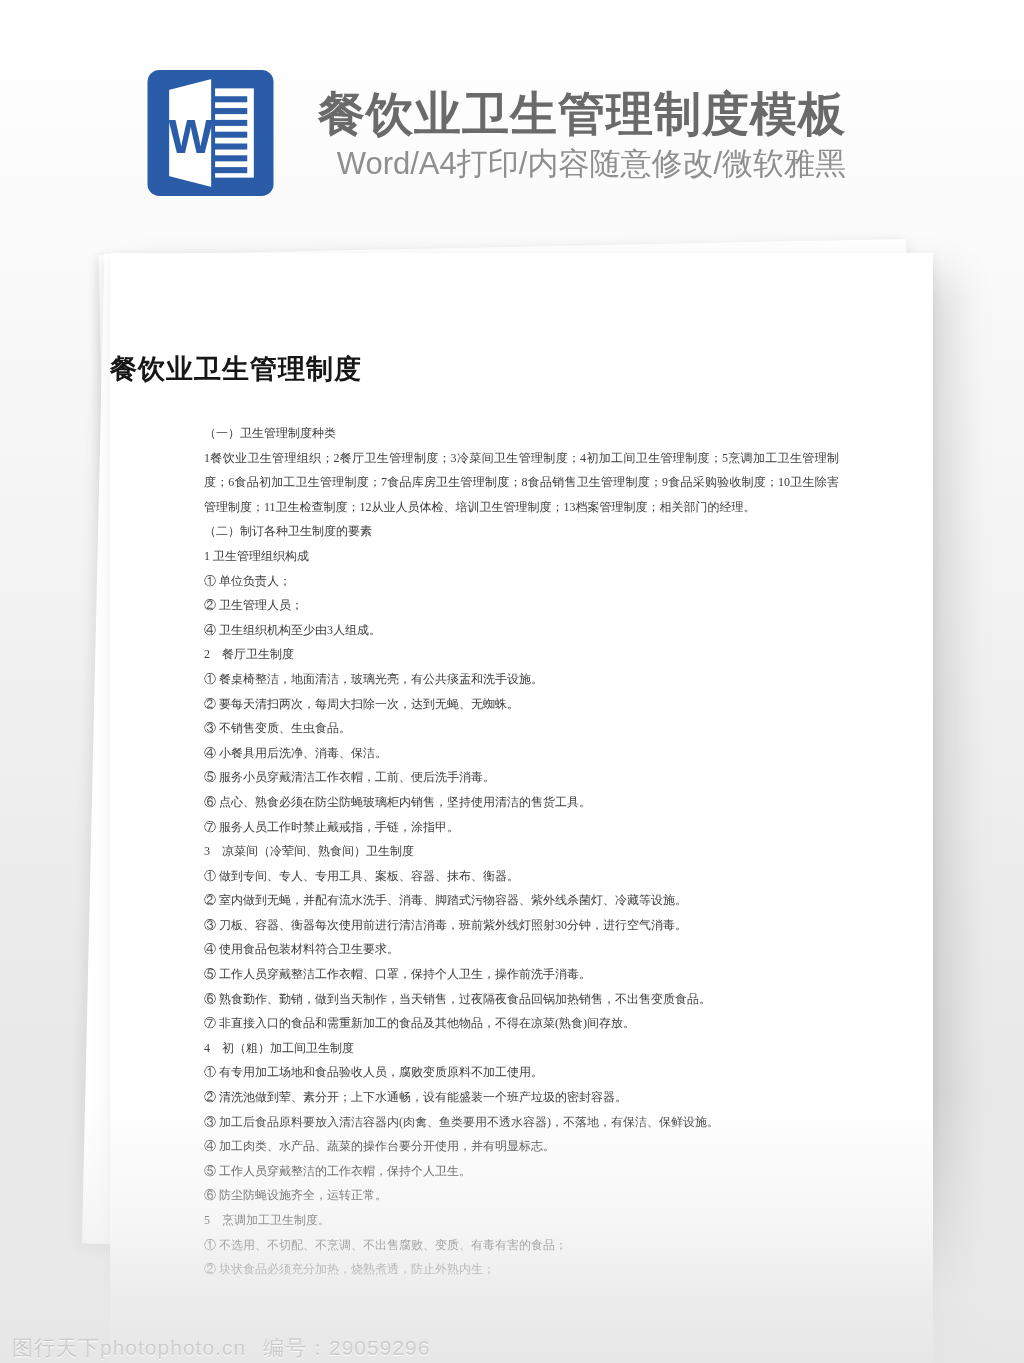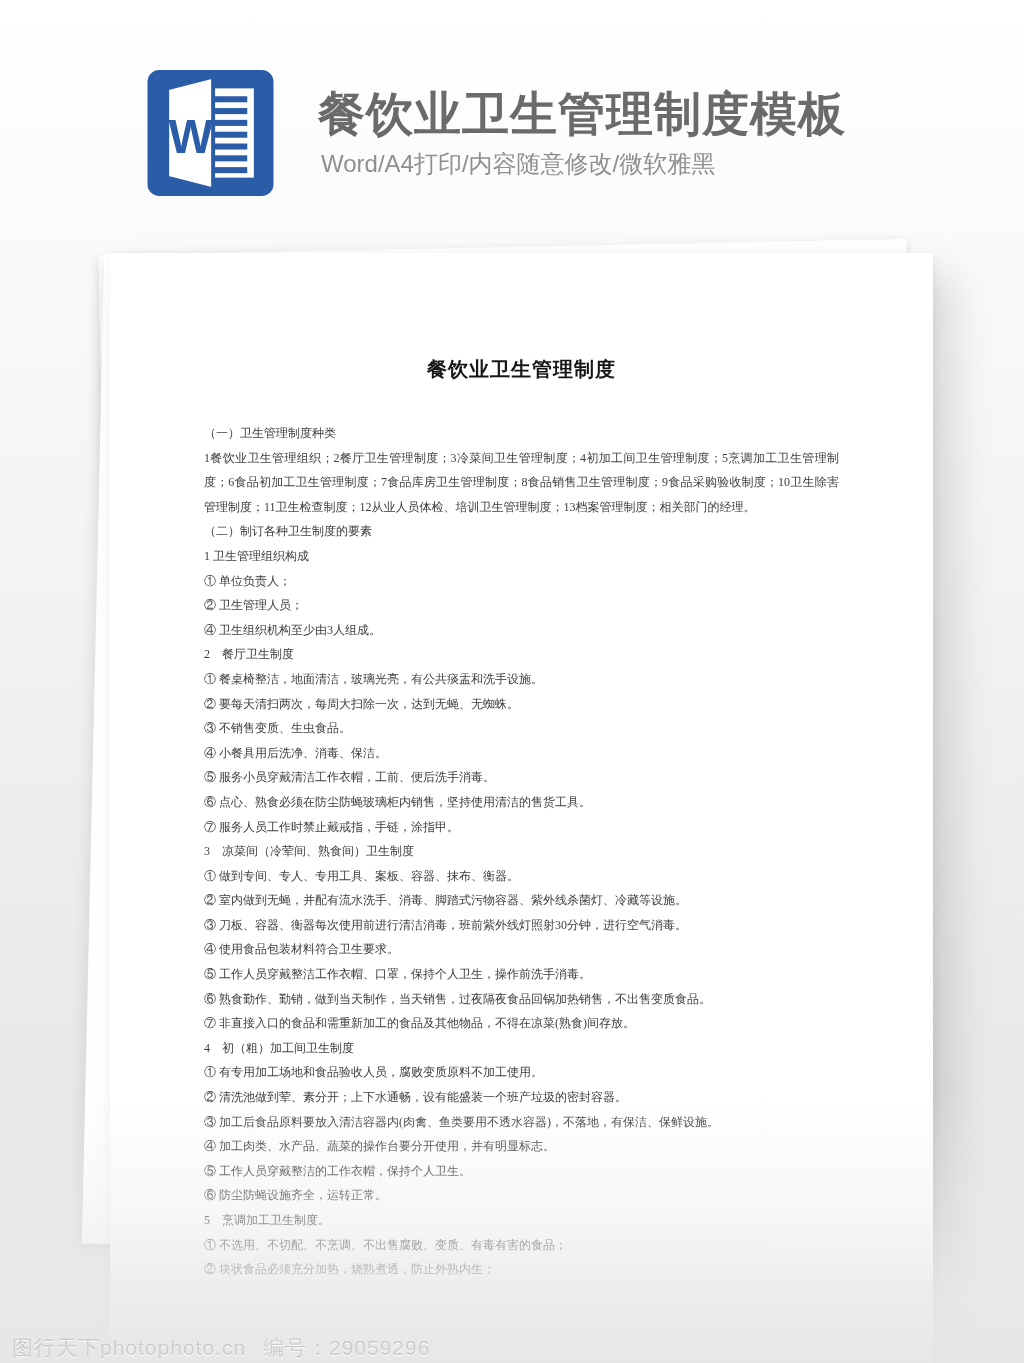--- a/index.html
+++ b/index.html
@@ -6,45 +6,45 @@
   body{
     width:1024px;height:1363px;overflow:hidden;
     background:linear-gradient(180deg,#ffffff 0%,#fbfbfb 15%,#f2f2f2 45%,#eaeaea 72%,#e5e5e5 100%);
     font-family:"Liberation Sans",sans-serif;
   }
   .stage{position:relative;width:1024px;height:1363px;}
 
   
   .site-header{position:absolute;left:145px;top:70px;display:flex;align-items:center;}
   .word-icon{width:131px;height:126px;flex:0 0 auto;display:block;}
-  .header-text{margin-left:42px;}
+  .header-text{margin-left:42px;text-align:right;}
   .header-title{margin:0;font-size:47px;line-height:52px;font-weight:700;color:#6a6a6a;letter-spacing:1px;}
-  .header-subtitle{margin:10px 0 0 3px;font-size:24px;line-height:28px;font-weight:400;color:#8f8f8f;}
+  .header-subtitle{margin:10px 0 0 3px;font-size:31px;line-height:28px;font-weight:400;color:#8f8f8f;}
 
   
   .sheet{position:absolute;background:#ffffff;}
   .sheet-back-right{
     left:104px;top:247px;width:808px;height:560px;
     transform:rotate(-1.15deg);
     box-shadow:0 3px 12px rgba(0,0,0,0.10);
   }
   .sheet-back-left{
     left:93px;top:263px;width:823px;height:990px;
     transform:rotate(1.3deg);
     box-shadow:-4px 6px 14px rgba(0,0,0,0.08);
   }
   .page{
     position:absolute;left:110px;top:253px;width:823px;height:1110px;
     background:#ffffff;
     box-shadow:20px 22px 40px rgba(0,0,0,0.13), 2px 4px 10px rgba(0,0,0,0.06);
   }
   .doc-title{
-    margin:100px 0 0;text-align:center;
+    margin:100px 0 0;
     font-family:"Liberation Serif","DejaVu Serif",serif;
-    font-size:20px;line-height:32px;font-weight:600;
+    font-size:27px;line-height:32px;font-weight:600;
     color:#161616;letter-spacing:1px;
   }
   .doc-body{
     margin:36px 94px 0;
     font-family:"Liberation Serif","DejaVu Serif",serif;
     font-size:12px;line-height:24.6px;color:#3c3c3c;
   }
   .doc-body p{margin:0;text-align:justify;}
 
   

